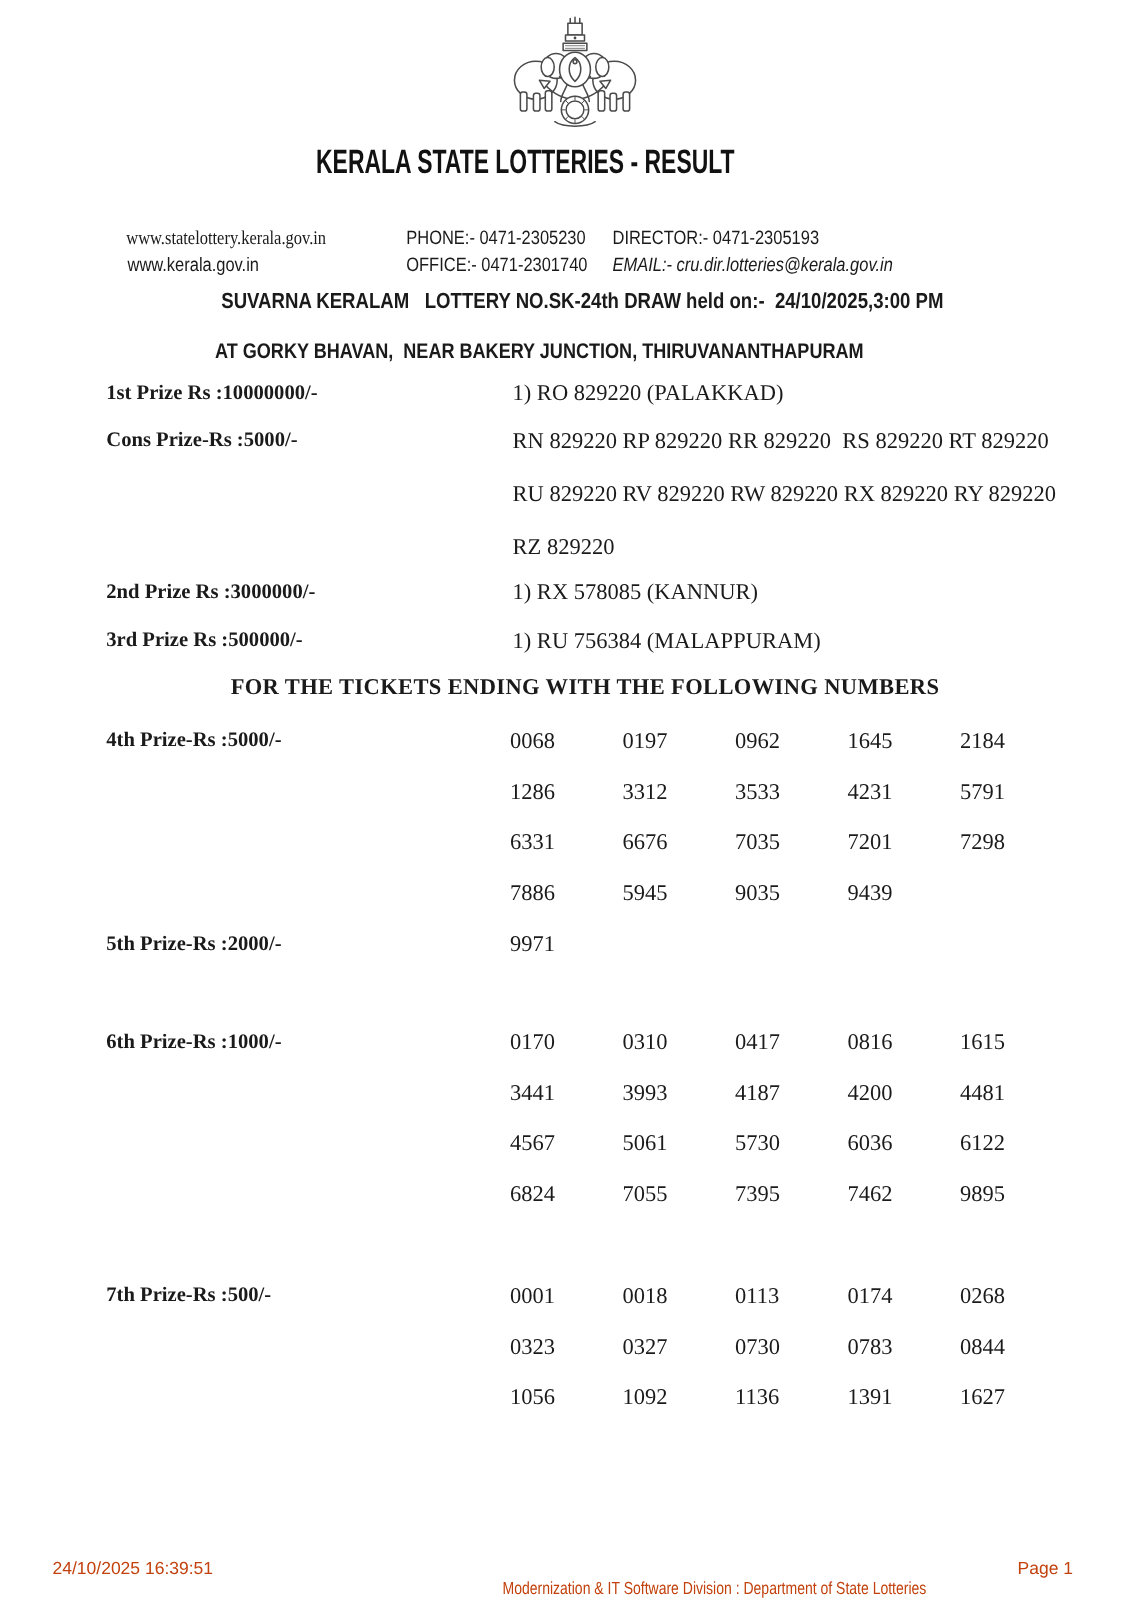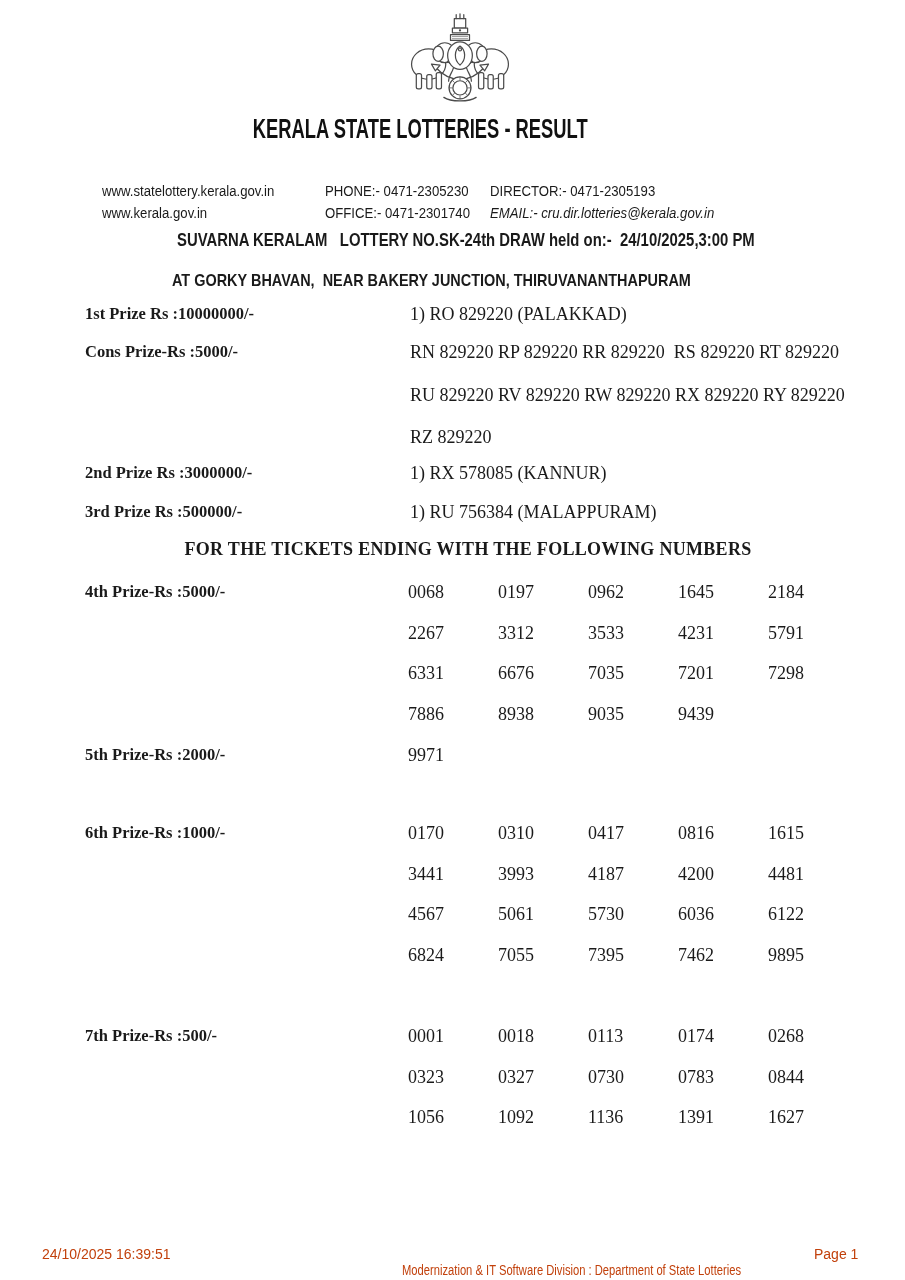--- a/index.html
+++ b/index.html
@@ -18,21 +18,21 @@
   .title {
     position: absolute; top: 114px; left: 0; width: 840px; text-align: center;
     font: 700 27px "Liberation Sans", sans-serif; color: #111;
   }
   .title .squeeze { transform: scaleX(0.68); transform-origin: 50% 50%; }
   .squeeze { display: inline-block; white-space: pre; transform: scaleX(0.85); transform-origin: 0 50%; }
   .contact-item {
     position: absolute; font: 400 15.5px "Liberation Sans", sans-serif;
     line-height: 18px; white-space: pre;
   }
-  .c-web1 { left: 85px;  top: 164px; }
+  .c-web1 { left: 85px;  top: 164px; font-family: Liberation Serif, serif; }
   .c-phone { left: 308px; top: 164px; }
   .c-director { left: 473px; top: 164px; }
   .c-web2 { left: 85px;  top: 186px; }
   .c-office { left: 308px; top: 186px; }
   .c-email { left: 473px; top: 186px; font-style: italic; }
   .drawline {
     position: absolute; left: 158px; top: 209px;
     font: 700 17.5px "Liberation Sans", sans-serif; white-space: pre;
   }
   .venue {
@@ -172,23 +172,23 @@
       <div class="vline">1) RU 756384 (MALAPPURAM)</div>
     </div>
   </div>
 
   <div class="heading">FOR THE TICKETS ENDING WITH THE FOLLOWING NUMBERS</div>
 
   <div class="prow" style="top:582px">
     <div class="plabel">4th Prize-Rs :5000/-</div>
     <div class="numgrid">
         <div class="numrow"><span class="numcell">0068</span><span class="numcell">0197</span><span class="numcell">0962</span><span class="numcell">1645</span><span class="numcell">2184</span></div>
-        <div class="numrow"><span class="numcell">2267</span><span class="numcell">3312</span><span class="numcell">3533</span><span class="numcell">4231</span><span class="numcell">5791</span></div>
+        <div class="numrow"><span class="numcell">1286</span><span class="numcell">3312</span><span class="numcell">3533</span><span class="numcell">4231</span><span class="numcell">5791</span></div>
         <div class="numrow"><span class="numcell">6331</span><span class="numcell">6676</span><span class="numcell">7035</span><span class="numcell">7201</span><span class="numcell">7298</span></div>
-        <div class="numrow"><span class="numcell">7886</span><span class="numcell">8938</span><span class="numcell">9035</span><span class="numcell">9439</span></div>
+        <div class="numrow"><span class="numcell">7886</span><span class="numcell">5945</span><span class="numcell">9035</span><span class="numcell">9439</span></div>
       </div>
   </div>
 
   <div class="prow" style="top:745px">
     <div class="plabel">5th Prize-Rs :2000/-</div>
     <div class="numgrid">
         <div class="numrow"><span class="numcell">9971</span></div>
       </div>
   </div>
 

